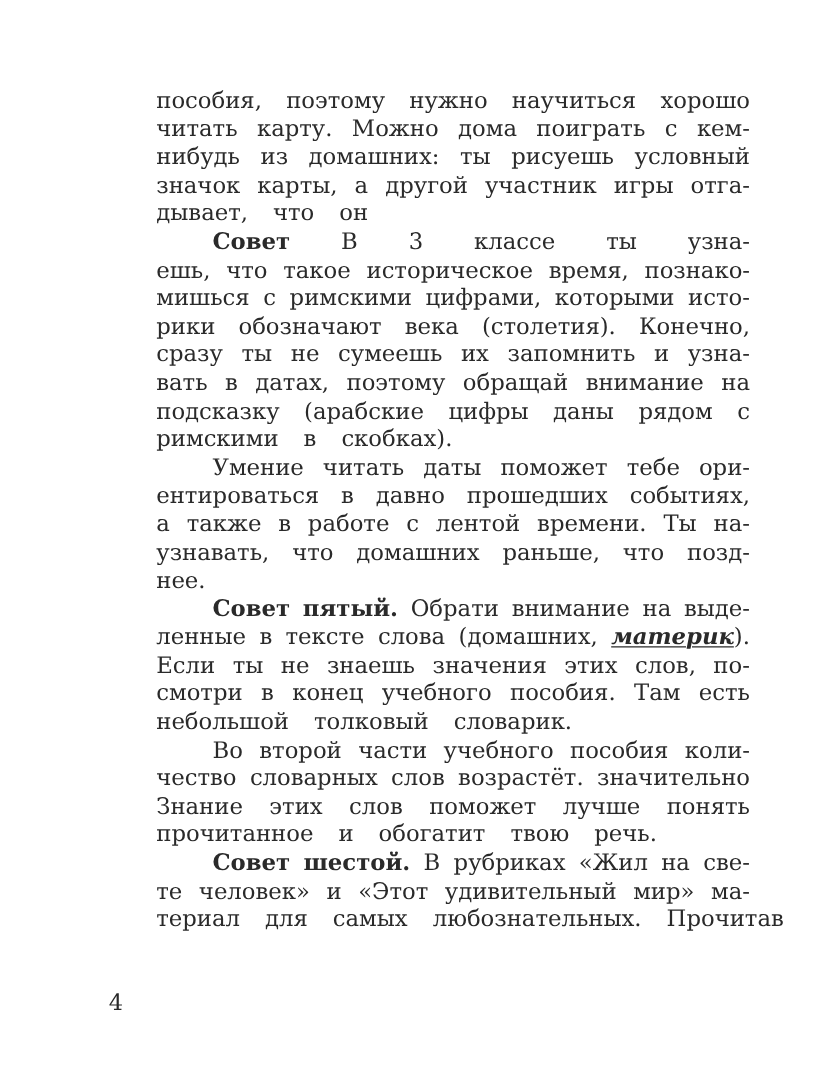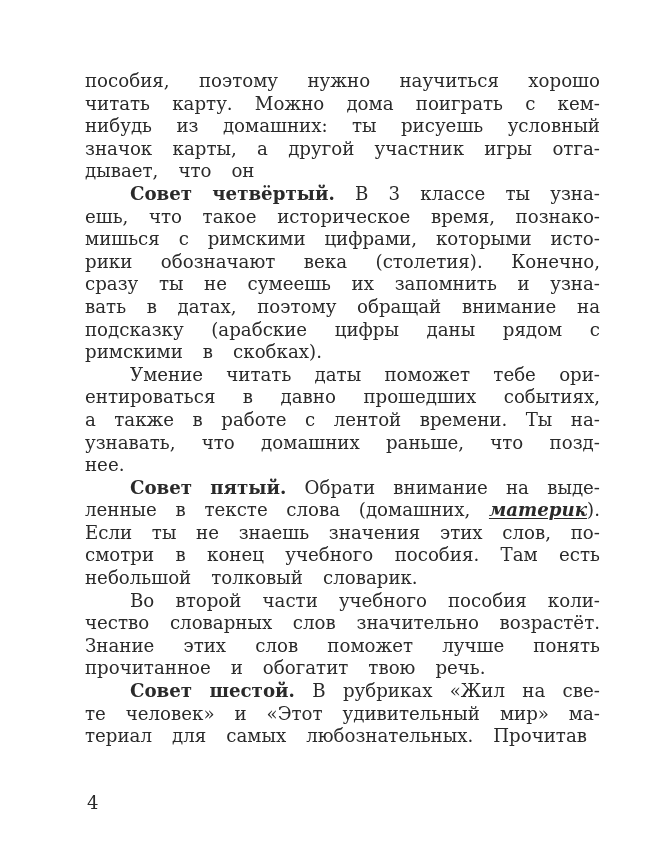--- a/index.html
+++ b/index.html
@@ -31,20 +31,21 @@
     text-decoration-thickness: 1px;
     font-weight: bold;
   }
   .line-flex {
     display: flex;
     justify-content: space-between;
     height: 22.6px;
     line-height: 22.6px;
     font-size: 18.2px;
     white-space: nowrap;
+    margin-left: 40px;
   }
   .line-flex.last {
     justify-content: flex-start;
     gap: 20px;
   }
   .line-flex.indent {
     padding-left: 45px;
   }
   .page-number {
     position: absolute;
@@ -94,21 +95,20 @@
       </div>
       <div class="line-flex last">
         <span>дывает,</span>
         <span>что</span>
         <span>он</span>
       </div>
     </div>
     <div>
       <div class="line-flex indent">
         <span class="bold">Совет</span>
-        <span class="bold">четвёртый.</span>
         <span>В</span>
         <span>3</span>
         <span>классе</span>
         <span>ты</span>
         <span>узна-</span>
       </div>
       <div class="line-flex">
         <span>ешь,</span>
         <span>что</span>
         <span>такое</span>
@@ -251,22 +251,22 @@
         <span>второй</span>
         <span>части</span>
         <span>учебного</span>
         <span>пособия</span>
         <span>коли-</span>
       </div>
       <div class="line-flex">
         <span>чество</span>
         <span>словарных</span>
         <span>слов</span>
+        <span>возрастёт.</span>
         <span>значительно</span>
-        <span>возрастёт.</span>
       </div>
       <div class="line-flex">
         <span>Знание</span>
         <span>этих</span>
         <span>слов</span>
         <span>поможет</span>
         <span>лучше</span>
         <span>понять</span>
       </div>
       <div class="line-flex last">

